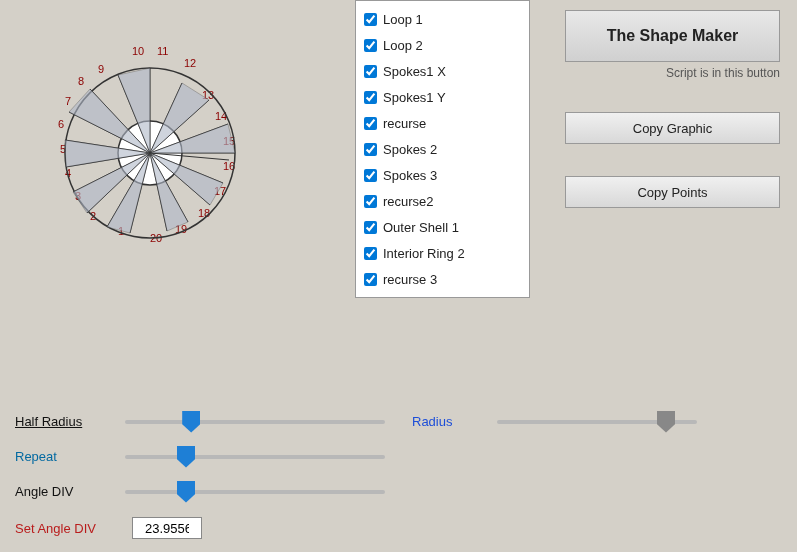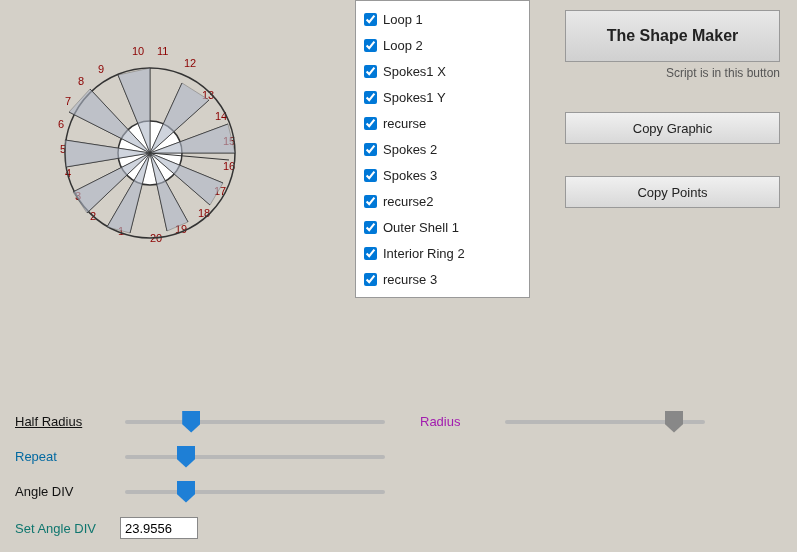--- a/index.html
+++ b/index.html
@@ -239,40 +239,40 @@
     </button>
   </div>
 
   <div style="position:absolute; bottom:5px; left:0; width:760px; padding: 8px 15px;">
 
     <div style="display:flex; align-items:center; margin-bottom:20px; width:100%;">
       <span style="width:105px; font-size:13px; color:#111;text-decoration:underline;">Half Radius</span>
       <div style="position:relative; height:4px; background:#b8b8b8; width:260px; margin: 0 5px; border-radius:2px;">
         <div style="position:absolute; top:-9px; left:22%; width:18px; height:22px; background:#1e7fd6; clip-path:polygon(0% 0%, 100% 0%, 100% 62%, 50% 100%, 0% 62%); cursor:pointer;"></div>
       </div>
-      <span style="width:80px; font-size:13px; color:#a21caf; margin-left:30px;">Radius</span>
+      <span style="width:80px; font-size:13px; color:#1d4ed8; margin-left:22px;">Radius</span>
       <div style="position:relative; height:4px; background:#b8b8b8; width:200px; margin: 0 5px; border-radius:2px;">
         <div style="position:absolute; top:-9px; left:80%; width:18px; height:22px; background:#888; clip-path:polygon(0% 0%, 100% 0%, 100% 62%, 50% 100%, 0% 62%); cursor:pointer;"></div>
       </div>
     </div>
 
     <div style="display:flex; align-items:center; margin-bottom:20px; width:100%;">
       <span style="width:105px; font-size:13px; color:#0369a1;">Repeat</span>
       <div style="position:relative; height:4px; background:#b8b8b8; width:260px; margin: 0 5px; border-radius:2px;">
         <div style="position:absolute; top:-9px; left:20%; width:18px; height:22px; background:#1e7fd6; clip-path:polygon(0% 0%, 100% 0%, 100% 62%, 50% 100%, 0% 62%); cursor:pointer;"></div>
       </div>
     </div>
 
     <div style="display:flex; align-items:center; margin-bottom:18px; width:100%;">
       <span style="width:105px; font-size:13px; color:#111;">Angle DIV</span>
       <div style="position:relative; height:4px; background:#b8b8b8; width:260px; margin: 0 5px; border-radius:2px;">
         <div style="position:absolute; top:-9px; left:20%; width:18px; height:22px; background:#1e7fd6; clip-path:polygon(0% 0%, 100% 0%, 100% 62%, 50% 100%, 0% 62%); cursor:pointer;"></div>
       </div>
     </div>
 
     <div style="display:flex; align-items:center;">
-      <span style="width:105px; font-size:13px; color:#0f766e;">Set Angle DIV</span>
-      <input type="text" style="width: 78px; height: 22px; border: 1px solid rgb(136, 136, 136); background: white; font-size: 13px; padding: 2px 4px;" value="23.9556">
+      <span style="width:105px; font-size:13px; color:#b91c1c;">Set Angle DIV</span>
+      <input type="text" style="width: 70px; height: 22px; border: 1px solid rgb(136, 136, 136); background: white; font-size: 13px; padding: 2px 12px; margin-left: 12px;" value="23.9556">
     </div>
 
   </div>
 
 </div>
 
 </body></html>

